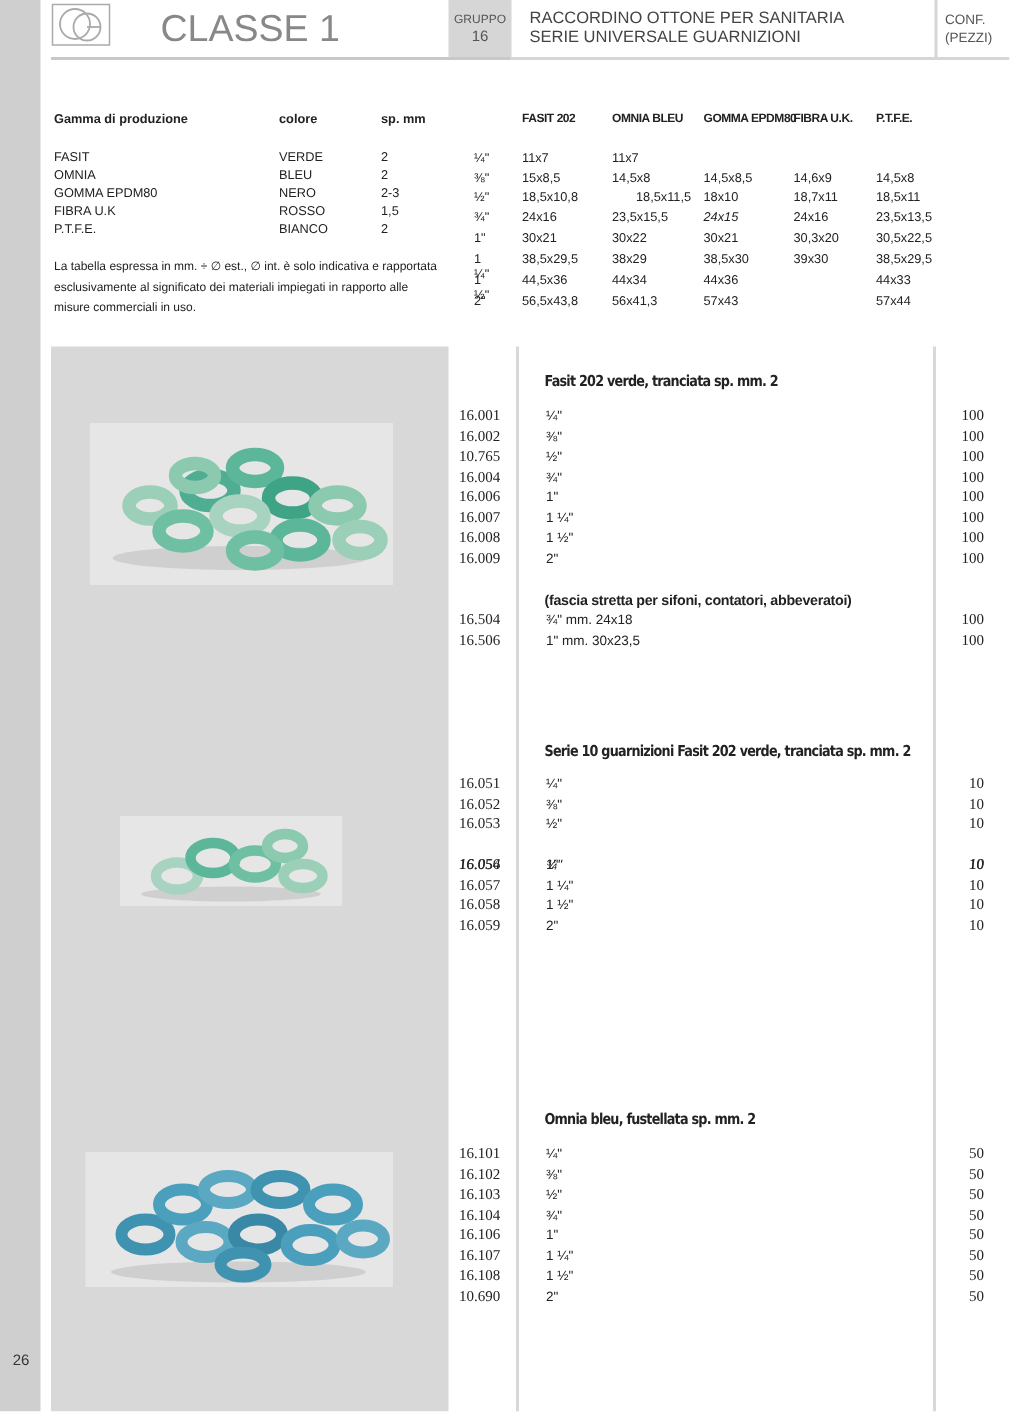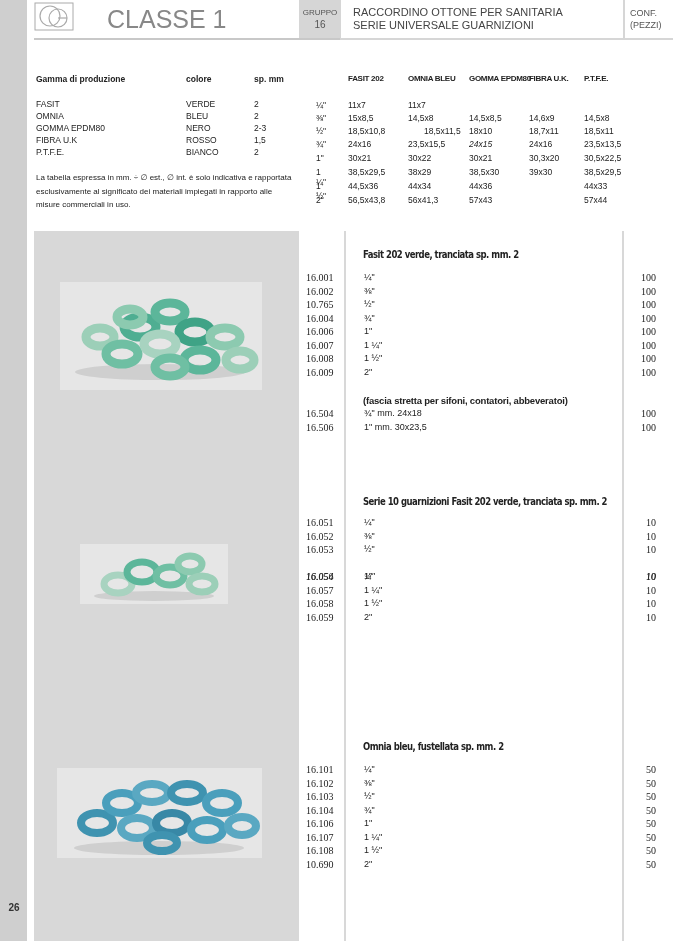--- a/index.html
+++ b/index.html
@@ -1,20 +1,20 @@
 <!DOCTYPE html>
 <html><head>
 <meta charset="utf-8">
 <style>
   * { box-sizing: border-box; margin: 0; padding: 0; }
   html, body { width: 673px; height: 941px; background: #ffffff; overflow: hidden; }
   body { position: relative; font-family: "Liberation Sans", sans-serif; color: #222; }
 
   .left-strip { position: absolute; left: 0; top: 0; width: 27px; height: 941px; background: #cfcfcf; }
-  .page-number { position: absolute; left: 4px; top: 902px; width: 20px; font-size: 10px; font-weight: bold; color: #333; text-align: center; }
+  .page-number { position: absolute; left: 4px; top: 902px; width: 20px; font-size: 10px; font-weight: normal; color: #333; text-align: center; }
   .header-line { position: absolute; left: 34px; top: 38px; width: 340px; height: 2px; background: #c8c8c8; }
   .header-line2 { position: absolute; left: 340px; top: 38px; width: 333px; height: 2px; background: #d6d6d6; }
   .logo { position: absolute; left: 34px; top: 2px; width: 40px; height: 28px; }
   .classe-title { position: absolute; left: 107px; top: 5px; font-size: 25px; font-weight: normal; color: #888; letter-spacing: 0px; }
   .gruppo-box { position: absolute; left: 299px; top: 0; width: 42px; height: 38px; background: #d6d6d6; text-align: center; font-size: 8px; color: #555; padding-top: 7px; line-height: 12px; }
   .gruppo-box .num { font-size: 10px; }
   .series-title { position: absolute; left: 353px; top: 6px; font-size: 11px; color: #444; line-height: 13px; }
   .conf-sep { position: absolute; left: 623px; top: 0; width: 2px; height: 38px; background: #d6d6d6; }
   .conf-box { position: absolute; left: 630px; top: 7px; font-size: 9px; color: #555; line-height: 12px; }
 

